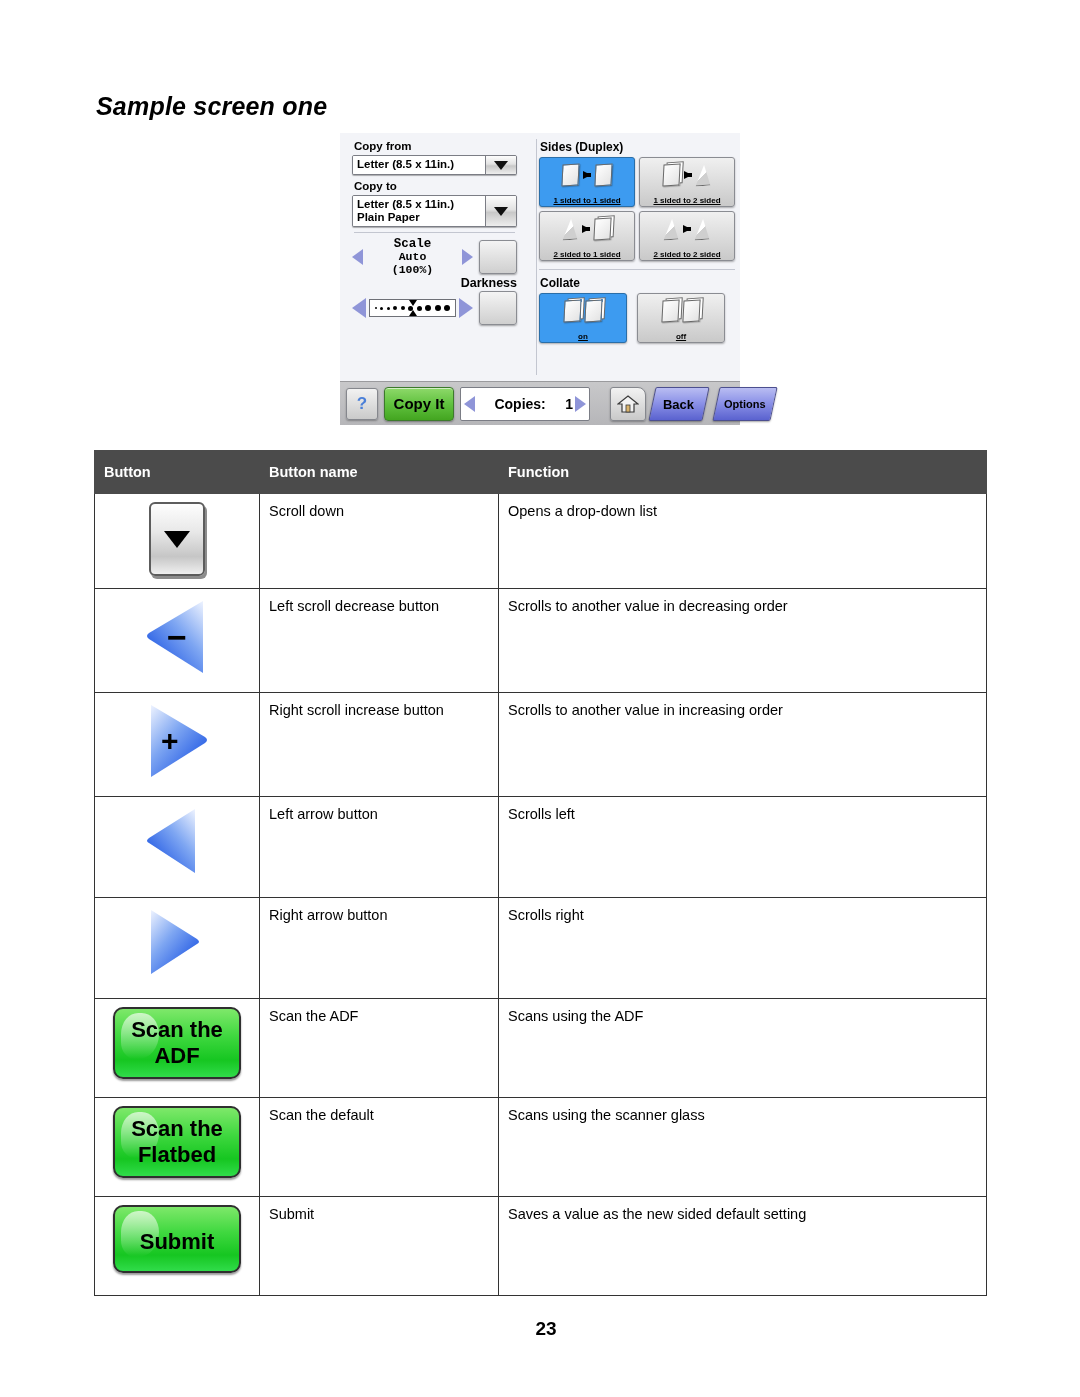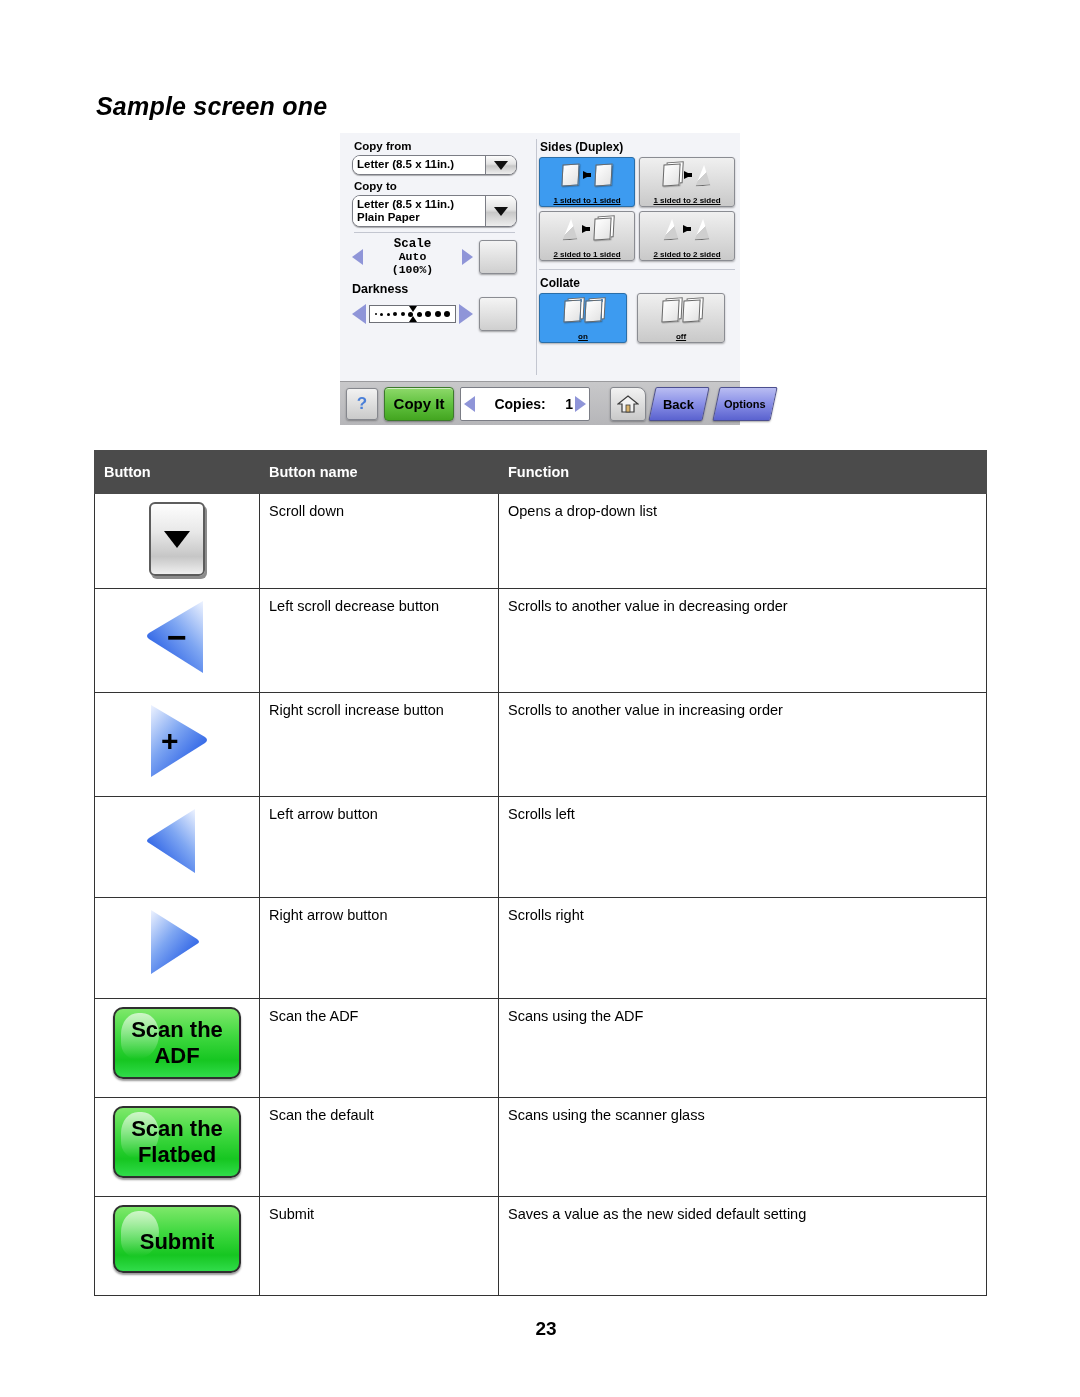--- a/index.html
+++ b/index.html
@@ -73,21 +73,21 @@
   }
 
   
   .dropdown {
     display: flex;
     width: 163px;
     border: 1px solid #7b7d85;
     background: #fff;
     box-shadow: 0 1px 1px rgba(0,0,0,.3);
     margin-bottom: 5px;
-    border-radius: 8px;
+    border-radius: 2px;
     overflow: hidden;
   }
   .dropdown .dd-text {
     flex: 1;
     padding: 2px 4px 3px 4px;
     font-size: 11.5px;
     font-weight: bold;
     line-height: 13px;
     background: #fff;
   }
@@ -513,21 +513,21 @@
           <div class="ctl-title">Scale</div>
           <div class="ctl-value">Auto</div>
           <div class="ctl-value">(100%)</div>
         </div>
         <span class="arrow-tiny right"></span>
         <span class="thumb-btn">
           <span class="thumb-inner-gear"></span>
         </span>
       </div>
 
-      <div style="text-align:left;margin-top:6px;">
+      <div style="text-align:right;">
         <span class="ctl-title">Darkness</span>
       </div>
       <div class="ctl-row" style="margin-top:1px;">
         <span class="arrow-sm left"></span>
         <span class="darkness-bar">
           <span class="d-dot" style="width:2px;height:2px"></span>
           <span class="d-dot" style="width:3px;height:3px"></span>
           <span class="d-dot" style="width:3px;height:3px"></span>
           <span class="d-dot" style="width:4px;height:4px"></span>
           <span class="d-dot" style="width:4px;height:4px"></span>

